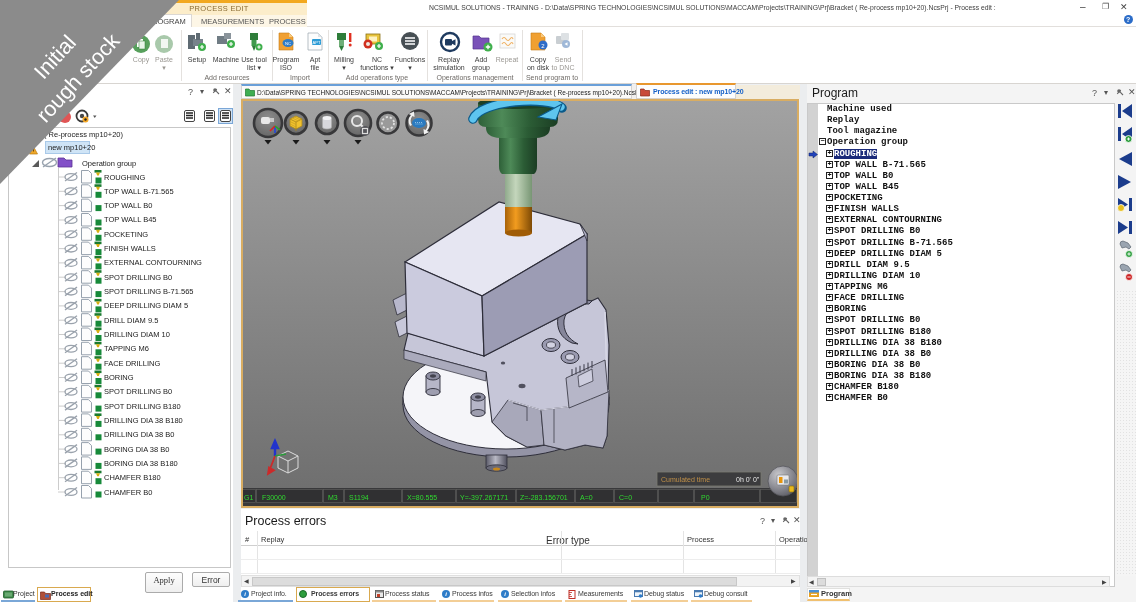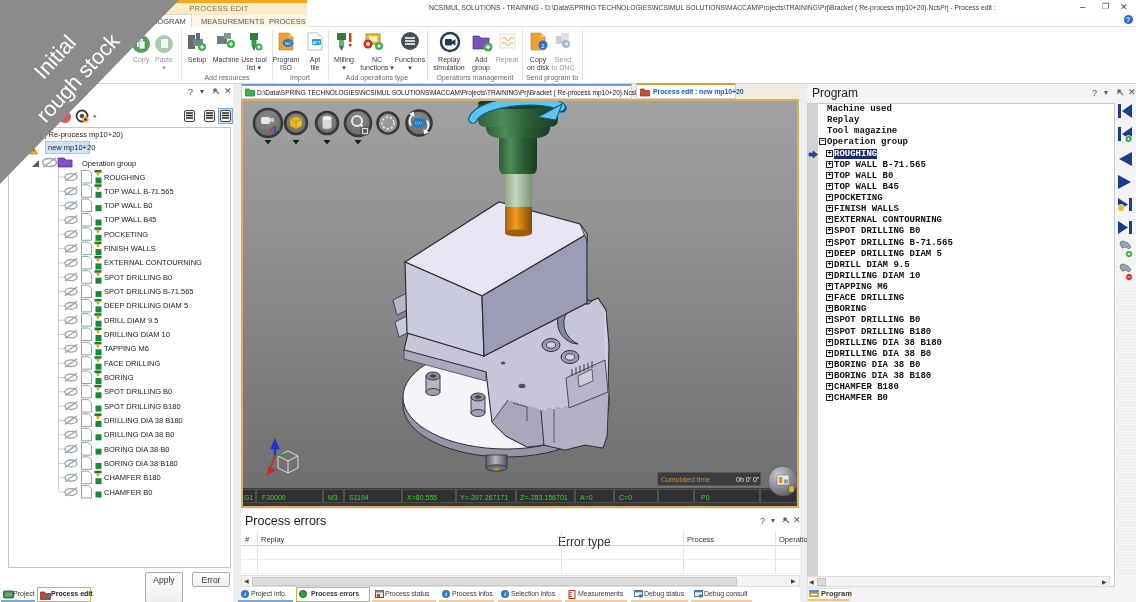--- a/index.html
+++ b/index.html
@@ -378,21 +378,21 @@
 <div class="tx" style="left:104px;top:358.65999999999997px;font-size:7.5px;color:#222;">FACE DRILLING</div>
 <div class="tx" style="left:104px;top:372.98px;font-size:7.5px;color:#222;">BORING</div>
 <div class="tx" style="left:104px;top:387.3px;font-size:7.5px;color:#222;">SPOT DRILLING B0</div>
 <div class="tx" style="left:104px;top:401.62px;font-size:7.5px;color:#222;">SPOT DRILLING B180</div>
 <div class="tx" style="left:104px;top:415.94px;font-size:7.5px;color:#222;">DRILLING DIA 38 B180</div>
 <div class="tx" style="left:104px;top:430.26px;font-size:7.5px;color:#222;">DRILLING DIA 38 B0</div>
 <div class="tx" style="left:104px;top:444.58px;font-size:7.5px;color:#222;">BORING DIA 38 B0</div>
 <div class="tx" style="left:104px;top:458.9px;font-size:7.5px;color:#222;">BORING DIA 38 B180</div>
 <div class="tx" style="left:104px;top:473.22px;font-size:7.5px;color:#222;">CHAMFER B180</div>
 <div class="tx" style="left:104px;top:487.54px;font-size:7.5px;color:#222;">CHAMFER B0</div>
-<div class="ab" style="left:145px;top:572px;width:38px;height:31px;background:linear-gradient(#fdfdfd,#efefef);border:1px solid #ababab;border-radius:2px;text-align:center;font-size:8.5px;color:#333;padding-top:2px;">Apply</div>
+<div class="ab" style="left:145px;top:572px;width:38px;height:21px;background:linear-gradient(#fdfdfd,#efefef);border:1px solid #ababab;border-radius:2px;text-align:center;font-size:8.5px;color:#333;padding-top:2px;font-family:Liberation Serif, serif;">Apply</div>
 <div class="ab" style="left:192px;top:572px;width:38px;height:15px;background:linear-gradient(#fdfdfd,#efefef);border:1px solid #ababab;border-radius:2px;text-align:center;font-size:8.5px;color:#333;padding-top:2px;">Error</div>
 <svg class="ab" style="left:3px;top:590px" width="11" height="9" viewBox="0 0 11 9">
     <rect x="0.5" y="1" width="10" height="7" rx="1" fill="#3f8a4a" stroke="#1e5a28" stroke-width="0.8"></rect>
     <rect x="2" y="2.5" width="7" height="4" fill="#6aaa72"></rect>
   </svg>
 <div class="tx" style="left:13px;top:590px;font-size:7px;color:#333;">Project</div>
 <div class="ab" style="left:1px;top:600px;width:34px;height:2px;background:#7aa7d7;"></div>
 <div class="ab" style="left:37px;top:587px;width:54px;height:15px;background:#ffffff;border:1px solid #d9a94f;"></div>
 <svg class="ab" style="left:40px;top:591px" width="11" height="9" viewBox="0 0 11 9">
     <path d="M0.5 1h4l1 1.5h5v6h-10z" fill="#b05038" stroke="#7a2a1a" stroke-width="0.7"></path>
@@ -594,21 +594,21 @@
 <div class="tx" style="left:760px;top:516px;font-size:9px;color:#555;">?</div>
 <div class="tx" style="left:771px;top:516px;font-size:8px;color:#555;">▾</div>
 <svg class="ab" style="left:782px;top:516px" width="8" height="9" viewBox="0 0 8 9">
     <circle cx="3" cy="3" r="1.8" fill="#666"></circle>
     <path d="M4.2 4.2 L7 7 M1.2 5.8 L4.8 2.2" stroke="#666" stroke-width="1.1"></path>
   </svg>
 <div class="tx" style="left:793px;top:515px;font-size:9px;color:#555;">✕</div>
 <div class="ab" style="left:241px;top:531px;width:559px;height:15px;border-bottom:1px solid #cfcfcf;"></div>
 <div class="tx" style="left:245px;top:535px;font-size:7.5px;color:#333;">#</div>
 <div class="tx" style="left:261px;top:535px;font-size:7.5px;color:#333;">Replay</div>
-<div class="tx" style="left:558px;top:535px;font-size:12px;color:#333;">Error type</div>
+<div class="tx" style="left:546px;top:535px;font-size:10px;color:#333;">Error type</div>
 <div class="tx" style="left:687px;top:535px;font-size:7.5px;color:#333;">Process</div>
 <div class="tx" style="left:779px;top:535px;font-size:7.5px;color:#333;">Operatio</div>
 <div class="ab" style="left:257px;top:531px;width:1px;height:43px;background:#e4e4e4;"></div>
 <div class="ab" style="left:561px;top:531px;width:1px;height:43px;background:#e4e4e4;"></div>
 <div class="ab" style="left:683px;top:531px;width:1px;height:43px;background:#e4e4e4;"></div>
 <div class="ab" style="left:775px;top:531px;width:1px;height:43px;background:#e4e4e4;"></div>
 <div class="ab" style="left:241px;top:559px;width:559px;height:1px;background:#ededed;"></div>
 <div class="ab" style="left:241px;top:573px;width:559px;height:1px;background:#ededed;"></div>
 <div class="ab" style="left:241px;top:575px;width:559px;height:12px;background:#f3f3f3;border:1px solid #e0e0e0;"></div>
 <div class="tx" style="left:244px;top:577px;font-size:6px;color:#444;">◀</div>

